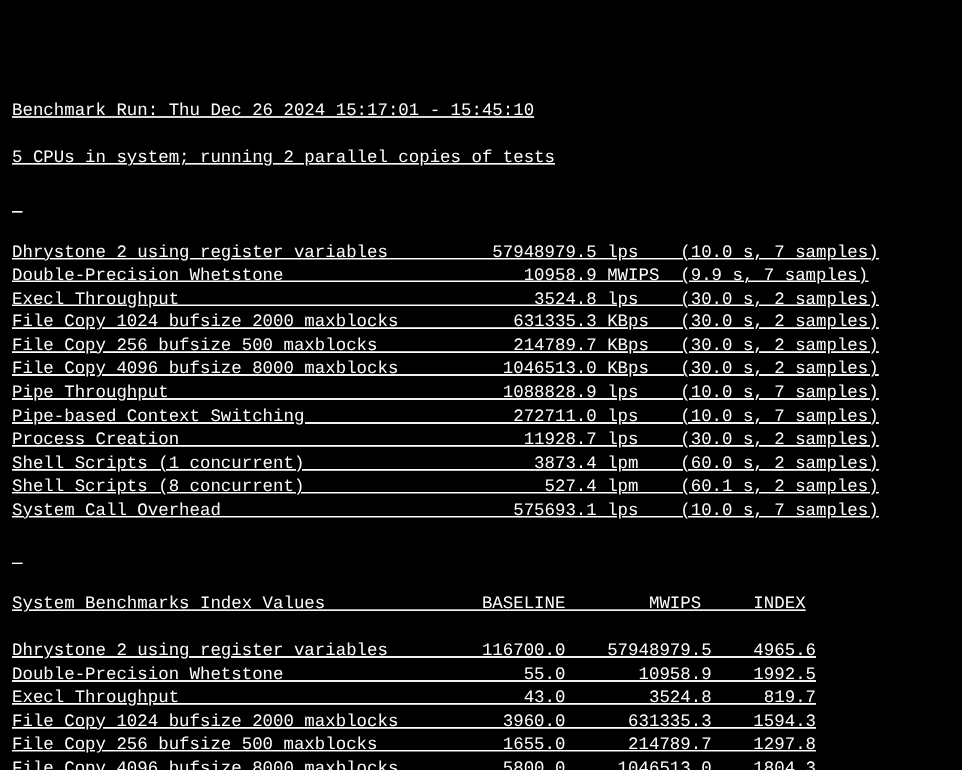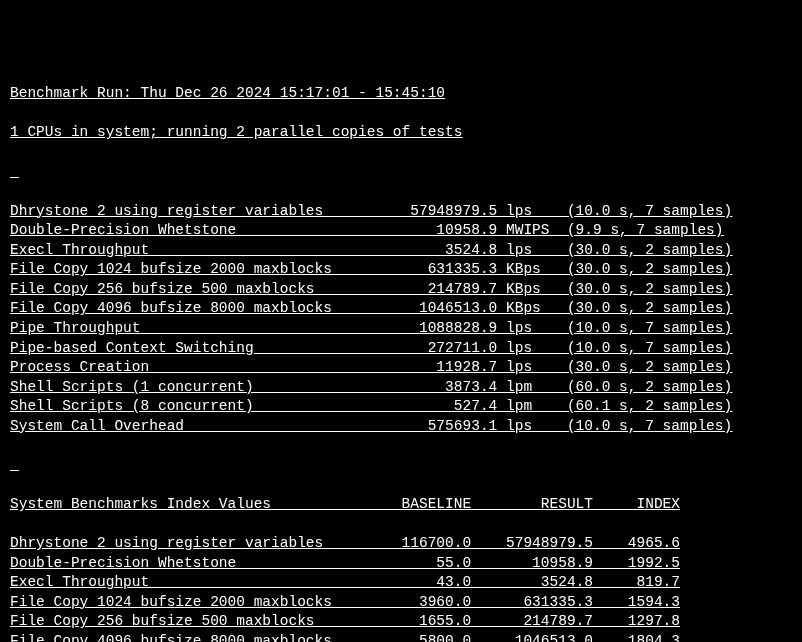--- a/index.html
+++ b/index.html
@@ -23,23 +23,23 @@
     .line {
       white-space: pre;
     }
   </style>
 </head>
 <body>
 
 
 
 <div class="line">Benchmark Run: Thu Dec 26 2024 15:17:01 - 15:45:10</div>
-<div class="line">1 CPUs in system; running 2 parallel copies of tests</div>
+<div class="line">5 CPUs in system; running 2 parallel copies of tests</div>
 <div class="line"> </div>
 <div id="tests-container"><div class="line">Dhrystone 2 using register variables          57948979.5 lps    (10.0 s, 7 samples)</div><div class="line">Double-Precision Whetstone                       10958.9 MWIPS  (9.9 s, 7 samples)</div><div class="line">Execl Throughput                                  3524.8 lps    (30.0 s, 2 samples)</div><div class="line">File Copy 1024 bufsize 2000 maxblocks           631335.3 KBps   (30.0 s, 2 samples)</div><div class="line">File Copy 256 bufsize 500 maxblocks             214789.7 KBps   (30.0 s, 2 samples)</div><div class="line">File Copy 4096 bufsize 8000 maxblocks          1046513.0 KBps   (30.0 s, 2 samples)</div><div class="line">Pipe Throughput                                1088828.9 lps    (10.0 s, 7 samples)</div><div class="line">Pipe-based Context Switching                    272711.0 lps    (10.0 s, 7 samples)</div><div class="line">Process Creation                                 11928.7 lps    (30.0 s, 2 samples)</div><div class="line">Shell Scripts (1 concurrent)                      3873.4 lpm    (60.0 s, 2 samples)</div><div class="line">Shell Scripts (8 concurrent)                       527.4 lpm    (60.1 s, 2 samples)</div><div class="line">System Call Overhead                            575693.1 lps    (10.0 s, 7 samples)</div></div>
 <div class="line"> </div>
-<div id="index-header" class="line">System Benchmarks Index Values               BASELINE        RESULT     INDEX</div>
+<div id="index-header" class="line">System Benchmarks Index Values               BASELINE        MWIPS     INDEX</div>
 <div id="index-container"><div class="line">Dhrystone 2 using register variables         116700.0    57948979.5    4965.6</div><div class="line">Double-Precision Whetstone                       55.0       10958.9    1992.5</div><div class="line">Execl Throughput                                 43.0        3524.8     819.7</div><div class="line">File Copy 1024 bufsize 2000 maxblocks          3960.0      631335.3    1594.3</div><div class="line">File Copy 256 bufsize 500 maxblocks            1655.0      214789.7    1297.8</div><div class="line">File Copy 4096 bufsize 8000 maxblocks          5800.0     1046513.0    1804.3</div></div>
 
 
 
 
 
 
 </body></html>

